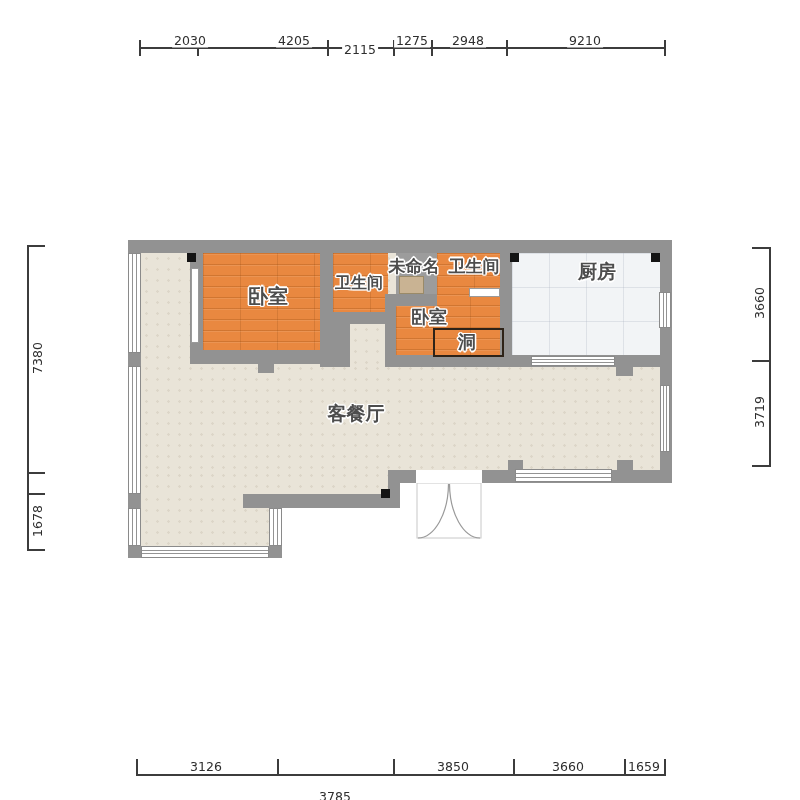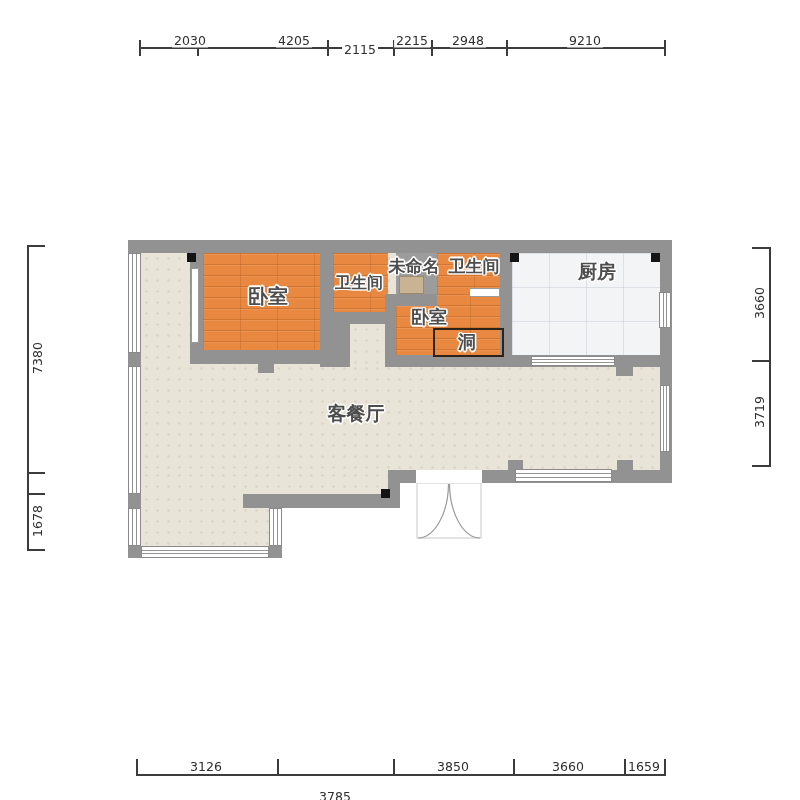--- a/index.html
+++ b/index.html
@@ -118,21 +118,21 @@
   <div class="dline" style="left:139px;top:40px;width:2px;height:16px;"></div>
   <div class="dline" style="left:197px;top:40px;width:2px;height:16px;"></div>
   <div class="dline" style="left:327px;top:40px;width:2px;height:16px;"></div>
   <div class="dline" style="left:393px;top:40px;width:2px;height:16px;"></div>
   <div class="dline" style="left:431px;top:40px;width:2px;height:16px;"></div>
   <div class="dline" style="left:506px;top:40px;width:2px;height:16px;"></div>
   <div class="dline" style="left:664px;top:40px;width:2px;height:16px;"></div>
   <div class="dimlabel" style="left:178px;top:40px;margin-left:12px;">2030</div>
   <div class="dimlabel" style="left:254px;top:40px;margin-left:40px;">4205</div>
   <div class="dimlabel" style="left:360px;top:49px;">2115</div>
-  <div class="dimlabel" style="left:412px;top:40px;">2215</div>
+  <div class="dimlabel" style="left:412px;top:40px;">1275</div>
   <div class="dimlabel" style="left:468px;top:40px;">2948</div>
   <div class="dimlabel" style="left:585px;top:40px;">9210</div>
 
   <div class="dline" style="left:136px;top:774px;width:530px;height:2px;"></div>
   <div class="dline" style="left:136px;top:759px;width:2px;height:17px;"></div>
   <div class="dline" style="left:277px;top:759px;width:2px;height:17px;"></div>
   <div class="dline" style="left:393px;top:759px;width:2px;height:17px;"></div>
   <div class="dline" style="left:513px;top:759px;width:2px;height:17px;"></div>
   <div class="dline" style="left:624px;top:759px;width:2px;height:17px;"></div>
   <div class="dline" style="left:664px;top:759px;width:2px;height:17px;"></div>

